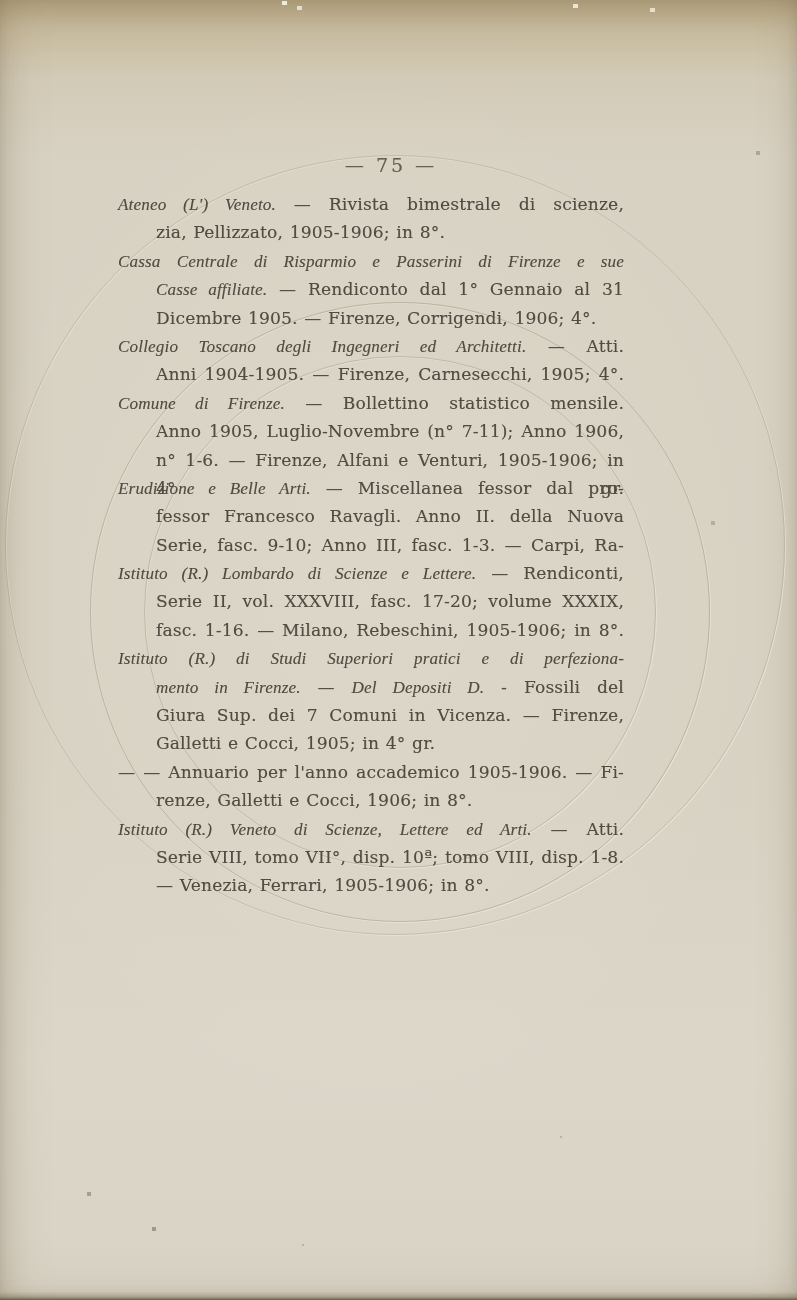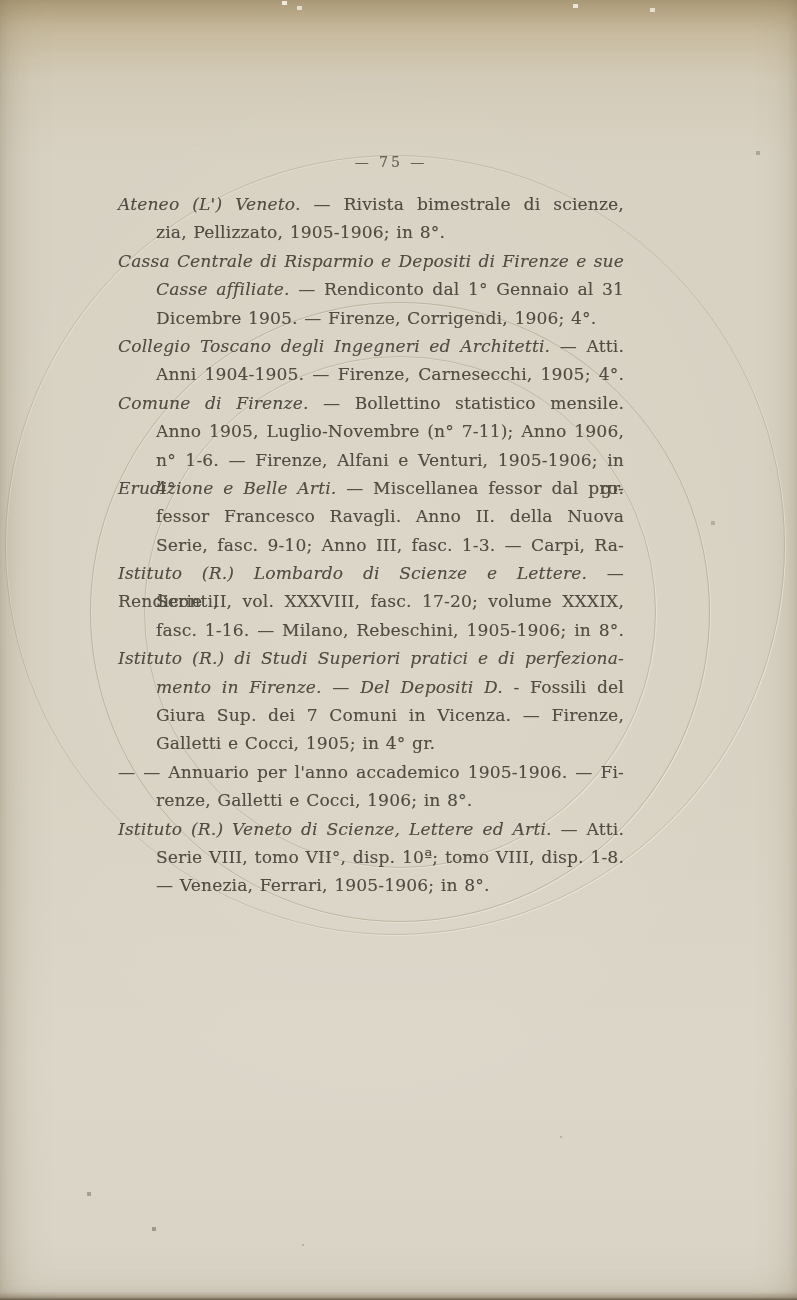--- a/index.html
+++ b/index.html
@@ -64,21 +64,21 @@
       283px 2px 0 1px rgba(245,242,232,0.9),
       298px 7px 0 1px rgba(240,236,224,0.8),
       574px 5px 0 1px rgba(245,242,232,0.85),
       651px 9px 0 1px rgba(240,236,224,0.8);
   }
   .page-header{
     position:absolute;
     left:118px; top:154px;
     width:546px; height:24px;
     text-align:center;
-    font-size:14px;
+    font-size:19px;
     letter-spacing:3px;
     color:var(--ink);
     opacity:0.85;
     text-shadow:0.3px 0.3px 0.6px rgba(90,84,70,0.45);
   }
   .text-block{
     position:absolute;
     left:118px; top:190px;
     width:506px;
     color:var(--ink);
@@ -91,41 +91,41 @@
     height:28.4px;
     line-height:28.4px;
     white-space:normal;
     overflow:visible;
   }
   .line.indent{padding-left:38px;}
   .line.justify{
     text-align:justify;
     text-align-last:justify;
   }
-  .seg.italic{font-style:italic;}
+  .seg.italic{font-style:italic;font-family:Liberation Serif, serif;}
 </style>
 </head>
 <body>
 
 <div class="page">
   <div class="stamp outer"></div>
   <div class="stamp middle"></div>
   <div class="stamp inner"></div>
   <div class="specks"></div>
   <div class="chips"></div>
 
   <div class="page-header">— 75 —</div>
 
   <div class="text-block">
       <div class="entry">
         <div class="line justify"><span class="seg italic">Ateneo (L') Veneto.</span><span class="seg"> — Rivista bimestrale di scienze,</span></div>
         <div class="line indent"><span class="seg">zia, Pellizzato, 1905-1906; in 8°.</span></div>
       </div>
       <div class="entry">
-        <div class="line justify"><span class="seg italic">Cassa Centrale di Risparmio e Depositi di Firenze e sue</span></div>
+        <div class="line justify"><span class="seg italic">Cassa Centrale di Risparmio e Passerini di Firenze e sue</span></div>
         <div class="line indent justify"><span class="seg italic">Casse affiliate.</span><span class="seg"> — Rendiconto dal 1° Gennaio al 31</span></div>
         <div class="line indent"><span class="seg">Dicembre 1905. — Firenze, Corrigendi, 1906; 4°.</span></div>
       </div>
       <div class="entry">
         <div class="line justify"><span class="seg italic">Collegio Toscano degli Ingegneri ed Architetti.</span><span class="seg"> — Atti.</span></div>
         <div class="line indent justify"><span class="seg">Anni 1904-1905. — Firenze, Carnesecchi, 1905; 4°.</span></div>
       </div>
       <div class="entry">
         <div class="line justify"><span class="seg italic">Comune di Firenze.</span><span class="seg"> — Bollettino statistico mensile.</span></div>
         <div class="line indent justify"><span class="seg">Anno 1905, Luglio-Novembre (n° 7-11); Anno 1906,</span></div>

